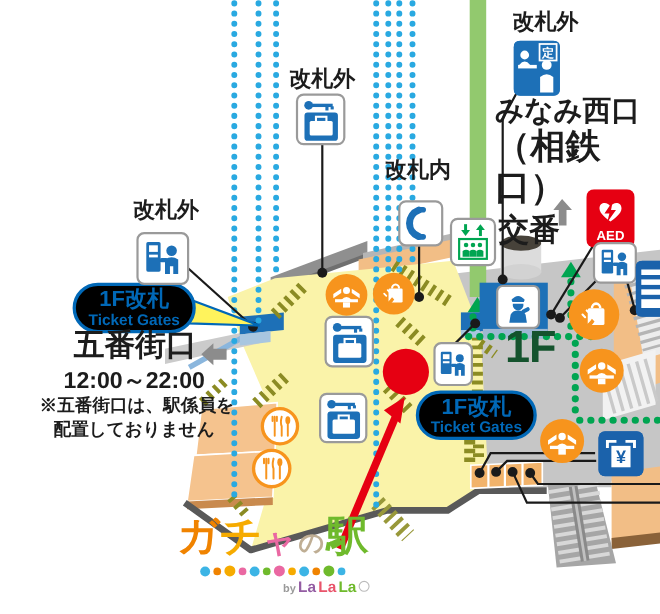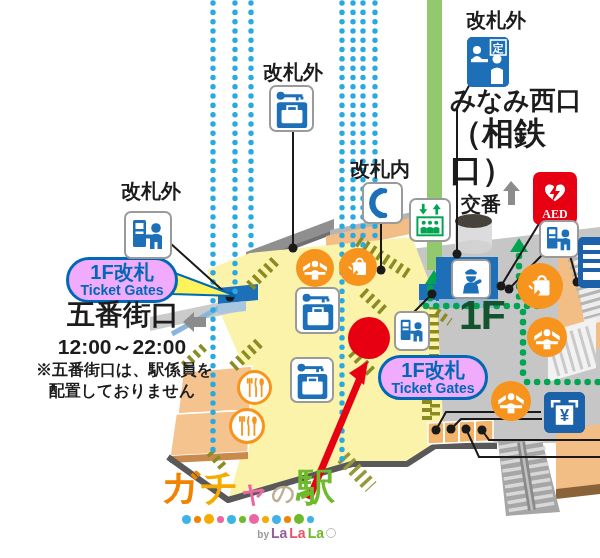--- a/index.html
+++ b/index.html
@@ -7,21 +7,21 @@
          font-family:"Liberation Sans",sans-serif;}
   .stage svg.base{position:absolute;left:0;top:0;}
   .lbl{position:absolute;font-weight:700;color:#1c1c1c;text-align:center;line-height:1.12;white-space:nowrap;}
   .iconbox{position:absolute;background:#fff;border:2px solid #9a9a9a;border-radius:7px;
            display:flex;align-items:center;justify-content:center;box-sizing:border-box;}
   .bluebox{position:absolute;background:#1d70b7;border-radius:6px;box-sizing:border-box;
            display:flex;align-items:center;justify-content:center;}
   .circ{position:absolute;border-radius:50%;display:flex;align-items:center;justify-content:center;box-sizing:border-box;}
   .circ.solid{background:#f7941d;}
   .circ.ring{background:#fff;border:3px solid #f7941d;}
-  .bubble{position:absolute;background:#f0abfc;border:3px solid #0068b7;border-radius:24px;color:#0068b7;
+  .bubble{position:absolute;background:#000000;border:3px solid #0068b7;border-radius:24px;color:#0068b7;
           text-align:center;display:flex;flex-direction:column;justify-content:center;gap:0;
           box-sizing:border-box;font-weight:800;line-height:1.05;}
   .bubble .b1{font-size:20px;}
   .bubble .b2{font-size:14px;}
   .minami{position:absolute;left:450px;top:86px;width:150px;color:#1c1c1c;font-weight:800;line-height:1.13;}
   .minami .m1{font-size:26px;}
   .minami .m2{font-size:32px;}
   .minami .m3{font-size:20px;}
   .logo{position:absolute;left:142px;top:462px;width:212px;}
   .logo-row{display:flex;align-items:flex-end;justify-content:center;font-weight:800;}
@@ -176,29 +176,29 @@
       <line x1="309" y1="499" x2="360" y2="378" stroke="#e60012" stroke-width="7"></line>
       <polygon points="368,361 364,385 349,373" fill="#e60012"></polygon>
       <circle cx="369" cy="338" r="21" fill="#e60012"></circle>
     </g>
 
     <polygon points="172,272 236,296 172,294" fill="#fff35c" stroke="#0068b7" stroke-width="2"></polygon>
   </svg>
 
   <div class="lbl" style="left:116px;top:180px;width:70px;font-size:20px;">改札外</div>
   <div class="lbl" style="left:258px;top:61px;width:70px;font-size:20px;">改札外</div>
-  <div class="lbl" style="left:344px;top:158px;width:72px;font-size:20px;">改札内</div>
+  <div class="lbl" style="left:344px;top:144px;width:72px;font-size:20px;">改札内</div>
   <div class="lbl" style="left:458px;top:9px;width:76px;font-size:20px;">改札外</div>
 
   <div class="minami">
     <div class="m1">みなみ西口</div>
     <div class="m2">（相鉄口）</div>
   </div>
 
-  <div class="lbl" style="left:448px;top:193px;width:66px;font-size:20px;">交番</div>
+  <div class="lbl" style="left:448px;top:193px;width:66px;font-size:28px;">交番</div>
   <div class="lbl" style="left:450px;top:293px;width:64px;font-size:41px;color:#14532d;letter-spacing:-1px;">1F</div>
 
   <div class="bubble" style="left:66px;top:257px;width:112px;height:46px;">
     <span class="b1">1F改札</span>
     <span class="b2">Ticket Gates</span>
   </div>
   <div class="lbl" style="left:58px;top:299px;width:130px;font-size:28px;font-family:Liberation Serif, serif;">五番街口</div>
   <div class="lbl" style="left:56px;top:335px;width:132px;font-size:21px;font-weight:700;">12:00～22:00</div>
   <div class="note" style="left:36px;top:360px;width:172px;text-align:center;">※五番街口は、駅係員を</div>
   <div class="note" style="left:36px;top:381px;width:172px;">配置しておりません</div>
@@ -263,21 +263,21 @@
       <circle cx="10" cy="13" r="4" fill="#fff"></circle>
       <path d="M5 22 q5 -6 10 0 z" fill="#fff"></path>
       <rect x="4" y="22" width="17" height="3.2" fill="#fff"></rect>
       <circle cx="30" cy="22" r="4.5" fill="#fff"></circle>
       <path d="M24 47 v-14 q6 -5 12 0 v14 z" fill="#fff"></path>
       <rect x="23.5" y="3" width="15.5" height="15" fill="#1d70b7" stroke="#fff" stroke-width="1.6"></rect>
       <text x="31.2" y="15" font-size="11" font-weight="700" fill="#fff" text-anchor="middle">定</text>
     </svg>
   </div>
 
-  <div style="position:absolute;left:533px;top:172px;width:44px;height:53px;font-family:Liberation Serif, serif;">
+  <div style="position:absolute;left:533px;top:172px;width:44px;height:53px;">
     <svg width="44" height="53" viewBox="0 0 44 53">
       <rect x="0" y="0" width="44" height="53" rx="7" fill="#e60012"></rect>
       <path d="M22,16 c-2.5,-5 -10,-4.5 -10,1.5 c0,5 7,9.5 10,11.8 c3,-2.3 10,-6.8 10,-11.8 c0,-6 -7.5,-6.5 -10,-1.5 z" fill="#fff"></path>
       <polygon points="24,11 16.5,22 21,22 19,30 27,19 22.5,19" fill="#e60012"></polygon>
       <text x="22" y="46" font-size="12" font-weight="800" fill="#fff" text-anchor="middle">AED</text>
     </svg>
   </div>
 
   <div class="iconbox" style="left:539px;top:220px;width:40px;height:38px;">
     <svg width="32" height="32" viewBox="0 0 40 40">

